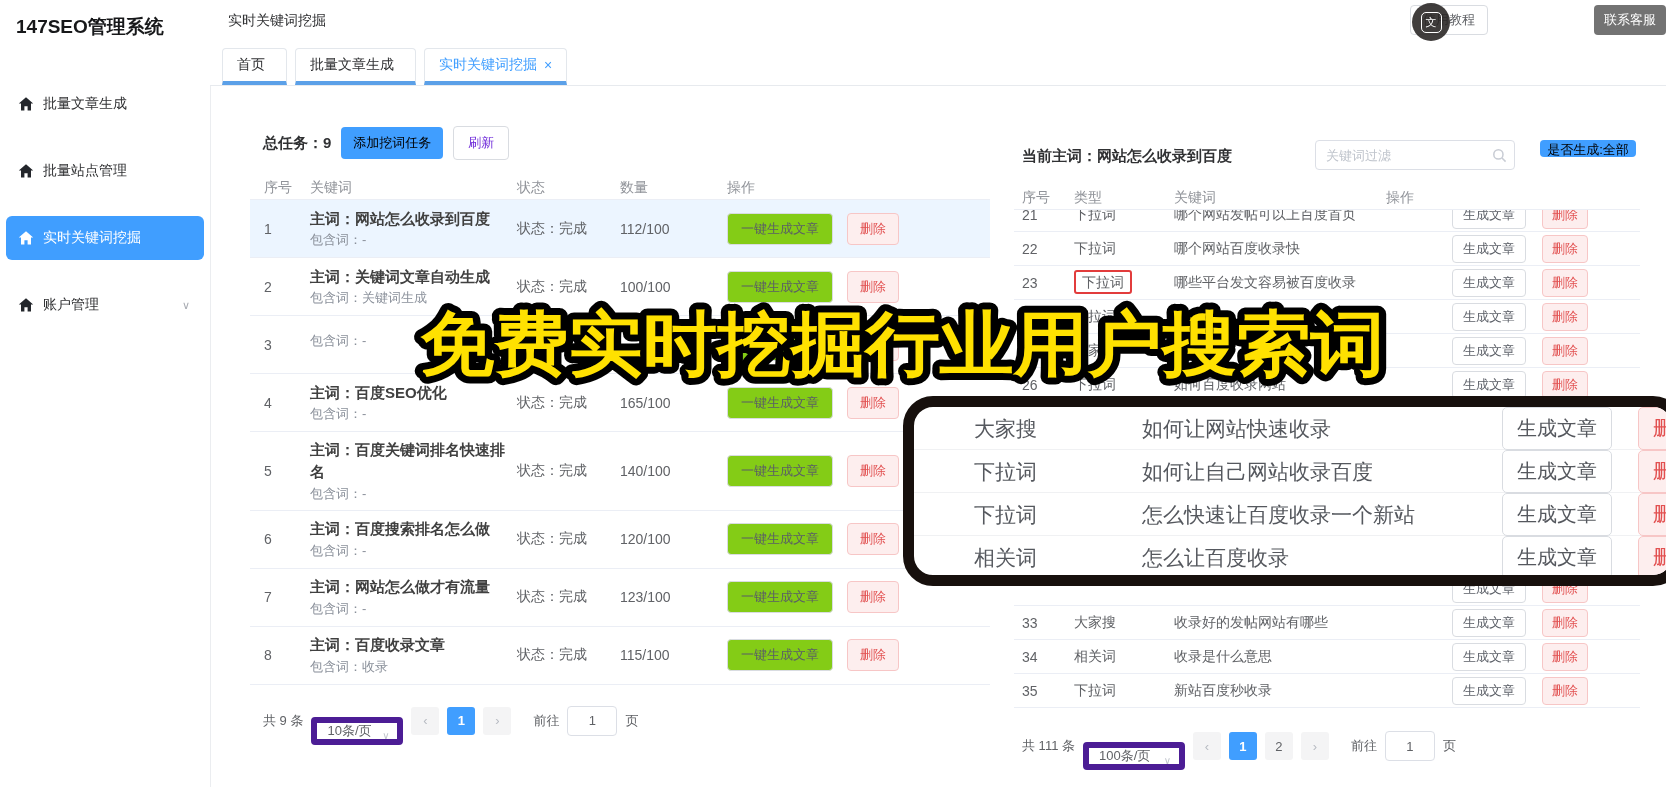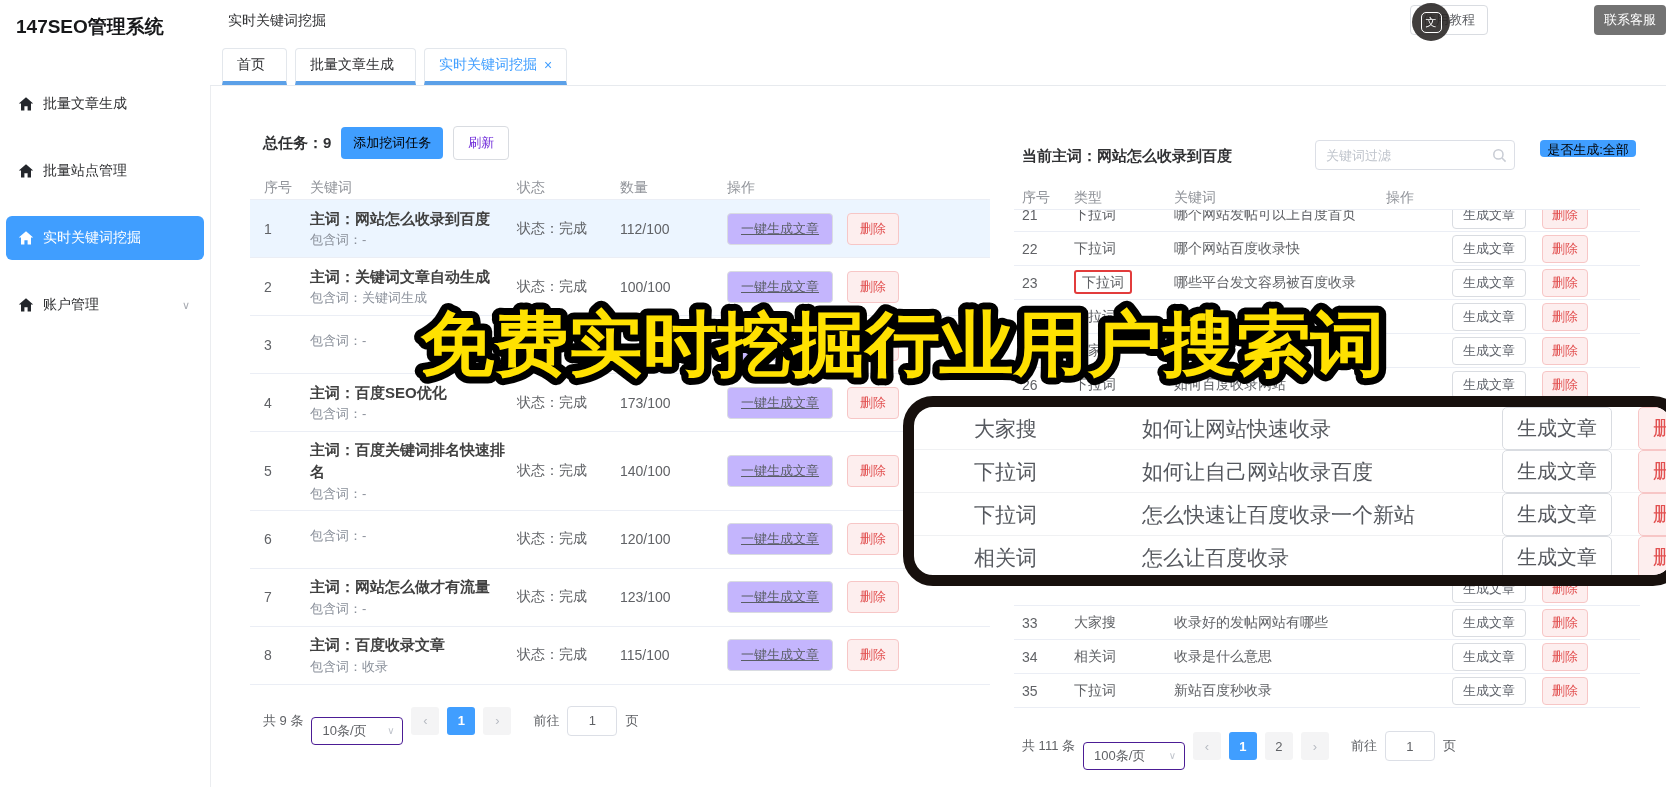--- a/index.html
+++ b/index.html
@@ -41,25 +41,25 @@
   .btn-primary{background:#409EFF;color:#000000;border:none;border-radius:4px;font-size:13px;padding:7px 12px;}
   .btn-plain{background:#fff;color:#6d28d9;border:1px solid #d9dce1;border-radius:4px;font-size:13px;padding:7px 14px;}
   .t-grid{display:grid;grid-template-columns:46px 207px 103px 107px auto;align-items:center;padding-left:14px;box-sizing:border-box;}
   .t-head{margin-top:18px;height:24px;font-size:14px;color:#909399;border-bottom:1px solid #ebeef5;}
   .t-row{min-height:58px;border-bottom:1px solid #ebeef5;font-size:14px;color:#606266;}
   .t-row.hl{background:#ECF5FF;}
   .kw-main{font-size:15px;font-weight:bold;color:#404040;line-height:1.45;padding:7px 6px 2px 0;}
   .kw-sub{font-size:13px;color:#8a909a;padding-bottom:7px;}
   .cell-num{color:#606266;}
   .acts{display:flex;align-items:center;gap:14px;}
-  .btn-gen{background:#c4b5fd;border:1px solid #d9dce1;border-radius:4px;font-size:13px;color:#5a5e66;padding:6px 13px;white-space:nowrap;text-decoration:underline;}
+  .btn-gen{background:#84cc16;border:1px solid #d9dce1;border-radius:4px;font-size:13px;color:#5a5e66;padding:6px 13px;white-space:nowrap;}
   .btn-del{background:#fdeeee;border:1px solid #f7c6c6;border-radius:4px;font-size:13px;color:#e25050;padding:6px 12px;white-space:nowrap;}
   
   .pager{display:flex;align-items:center;gap:8px;margin-top:12px;padding-left:13px;font-size:13px;color:#606266;}
-  .pg-size{position:relative;width:92px;height:28px;border:1px solid #4c1d95;border-radius:4px;display:flex;
+  .pg-size{position:relative;width:92px;height:28px;border:6px solid #4c1d95;border-radius:4px;display:flex;
            align-items:center;padding-left:10px;box-sizing:border-box;color:#606266;background:#fff;margin-top:20px;}
   .pg-caret{position:absolute;right:8px;top:7px;font-size:10px;color:#c0c4cc;}
   .pg-btn{min-width:28px;height:28px;border:none;border-radius:3px;background:#f4f4f5;color:#b7bbc2;font-size:13px;}
   .pg-btn.num{color:#606266;}
   .pg-btn.cur{background:#409EFF;color:#fff;font-weight:bold;}
   .pg-goto-input{width:44px;height:26px;border:1px solid #dcdfe6;border-radius:4px;text-align:center;font-size:13px;color:#606266;}
   
   .right-panel{position:absolute;left:1014px;top:140px;width:626px;}
   .rp-head{position:relative;height:32px;}
   .rp-title{position:absolute;left:0;top:7px;font-size:15px;font-weight:bold;color:#303133;margin-left:8px;}
@@ -217,21 +217,21 @@
           </span>
         </div>
 
         <div class="t-grid t-row">
           <span class="cell-num">4</span>
           <span>
             <span class="kw-main" style="display:block">主词：百度SEO优化</span>
             <span class="kw-sub" style="display:block">包含词：-</span>
           </span>
           <span>状态：完成</span>
-          <span>173/100</span>
+          <span>165/100</span>
           <span class="acts">
             <button class="btn-gen">一键生成文章</button>
             <button class="btn-del">删除</button>
           </span>
         </div>
 
         <div class="t-grid t-row">
           <span class="cell-num">5</span>
           <span>
             <span class="kw-main" style="display:block">主词：百度关键词排名快速排名</span>
@@ -241,20 +241,21 @@
           <span>140/100</span>
           <span class="acts">
             <button class="btn-gen">一键生成文章</button>
             <button class="btn-del">删除</button>
           </span>
         </div>
 
         <div class="t-grid t-row">
           <span class="cell-num">6</span>
           <span>
+            <span class="kw-main" style="display:block">主词：百度搜索排名怎么做</span>
             <span class="kw-sub" style="display:block">包含词：-</span>
           </span>
           <span>状态：完成</span>
           <span>120/100</span>
           <span class="acts">
             <button class="btn-gen">一键生成文章</button>
             <button class="btn-del">删除</button>
           </span>
         </div>
 

